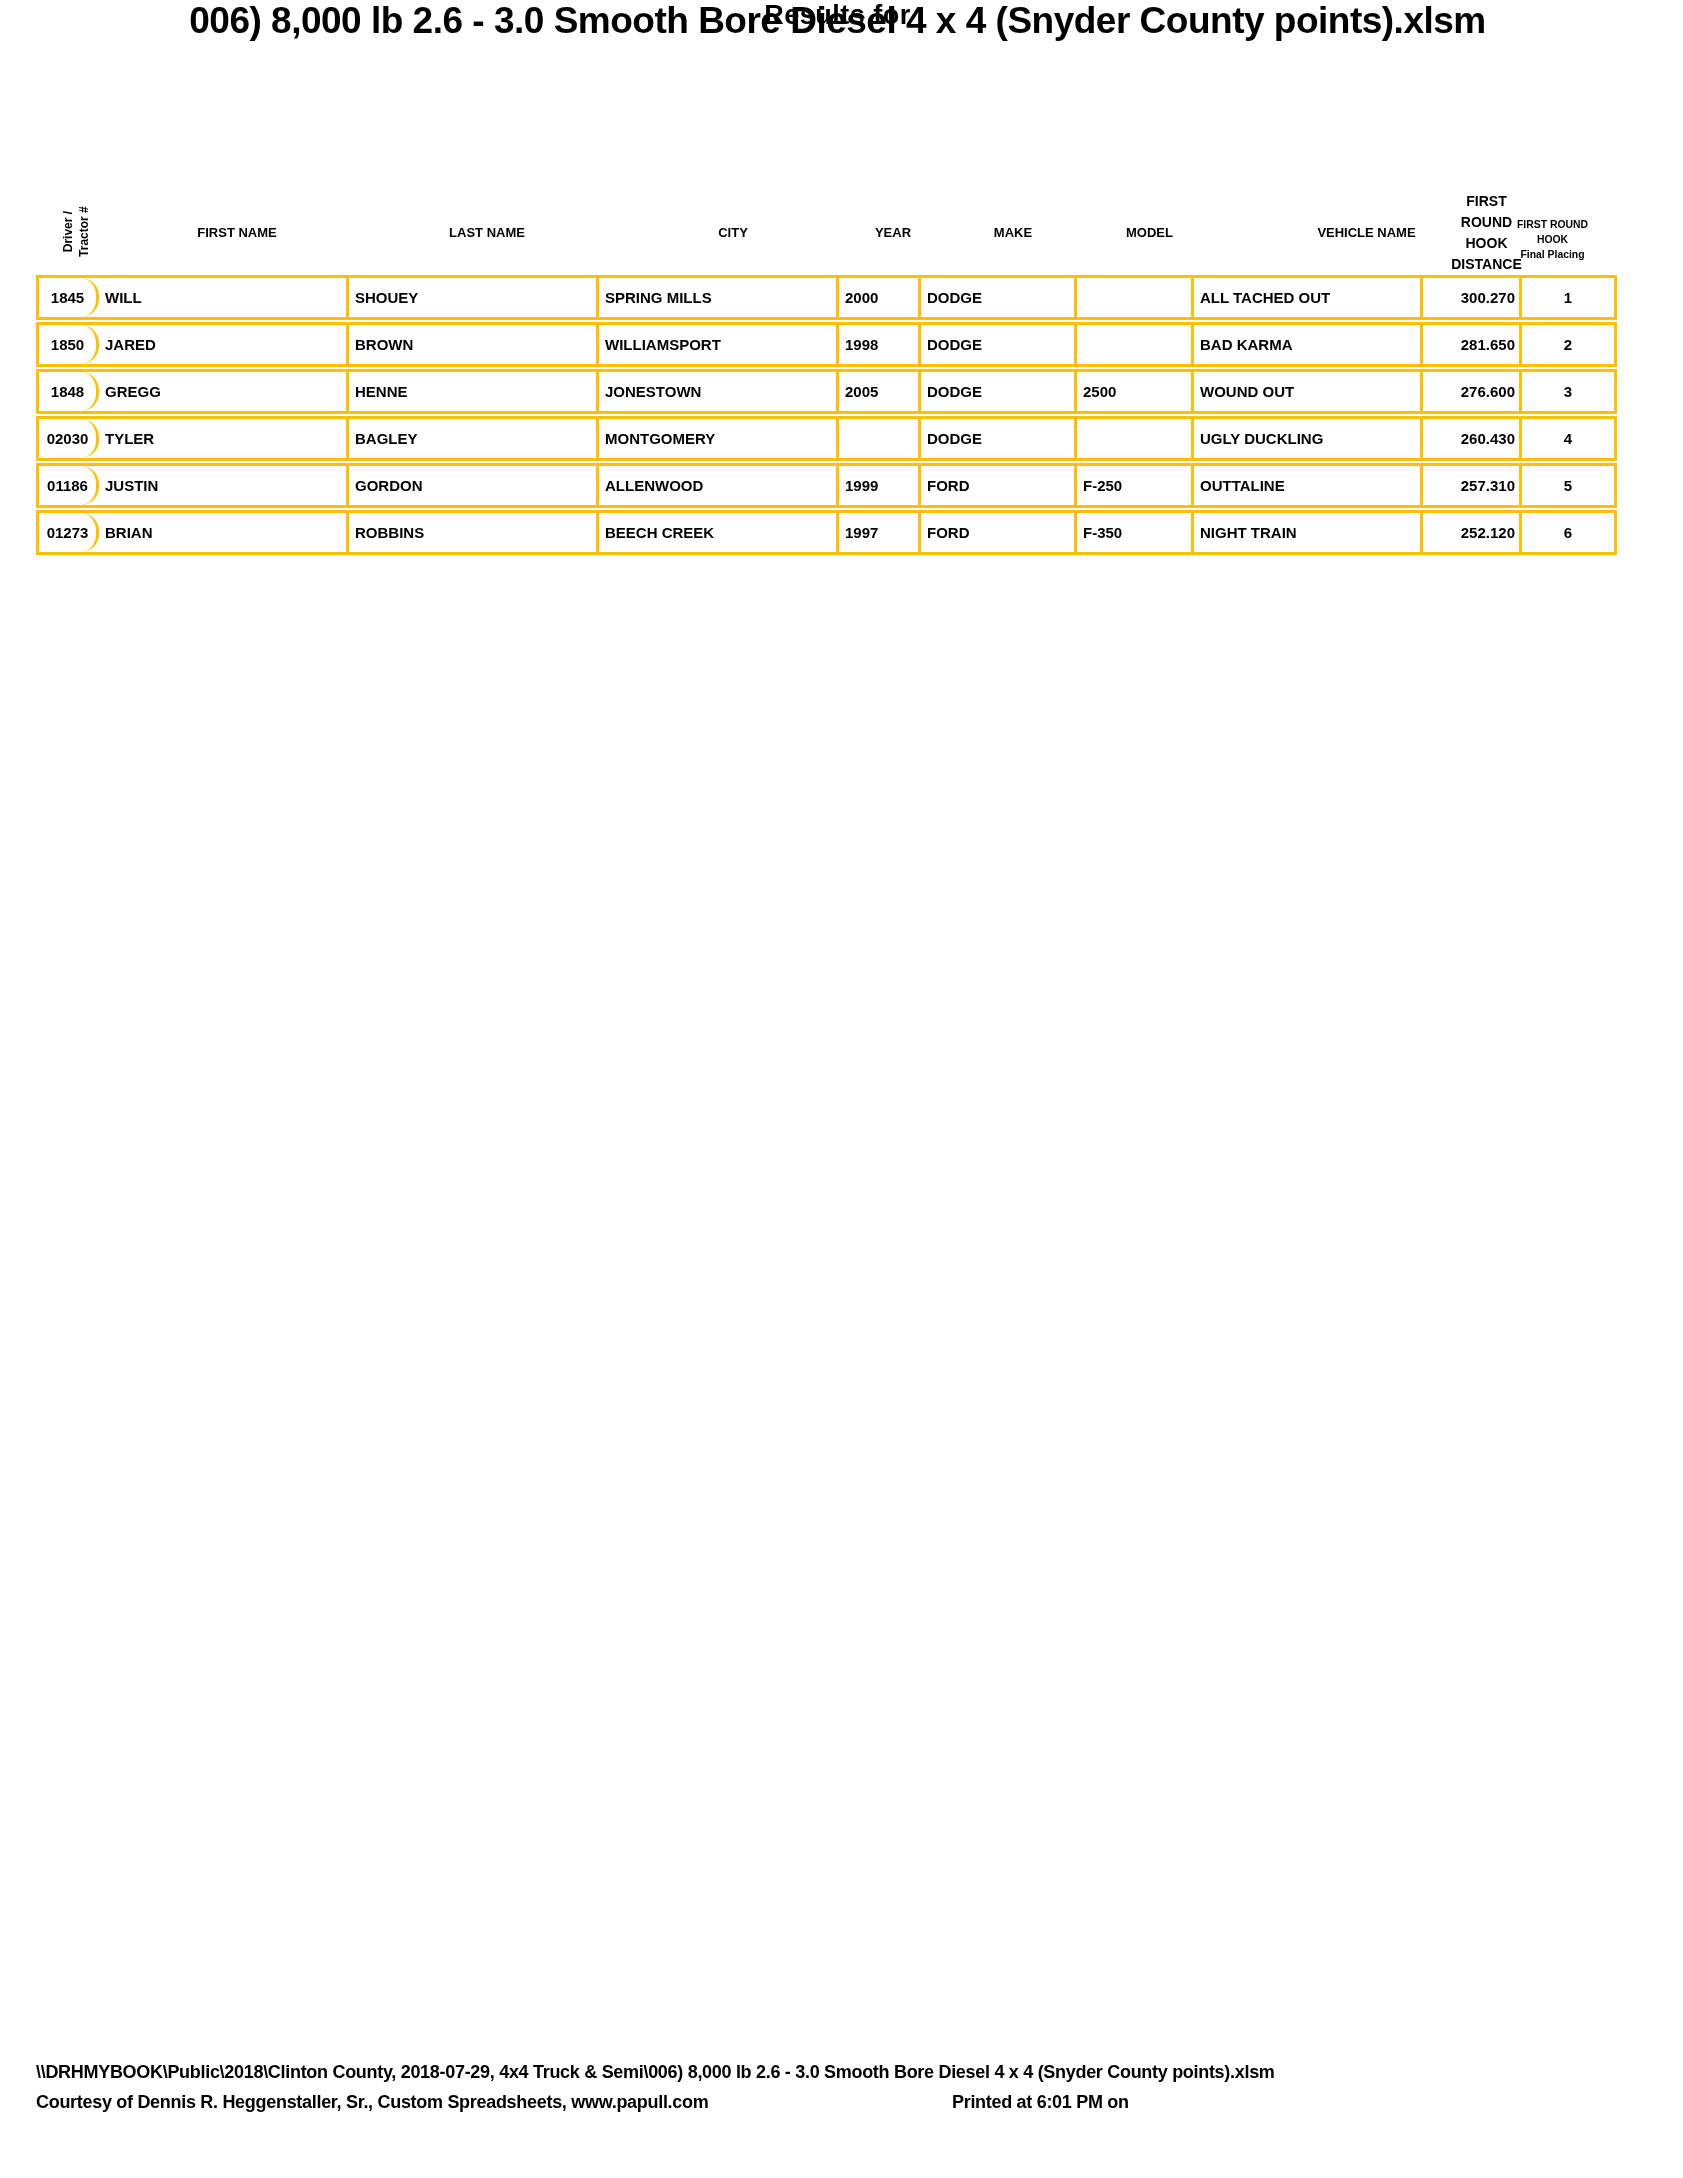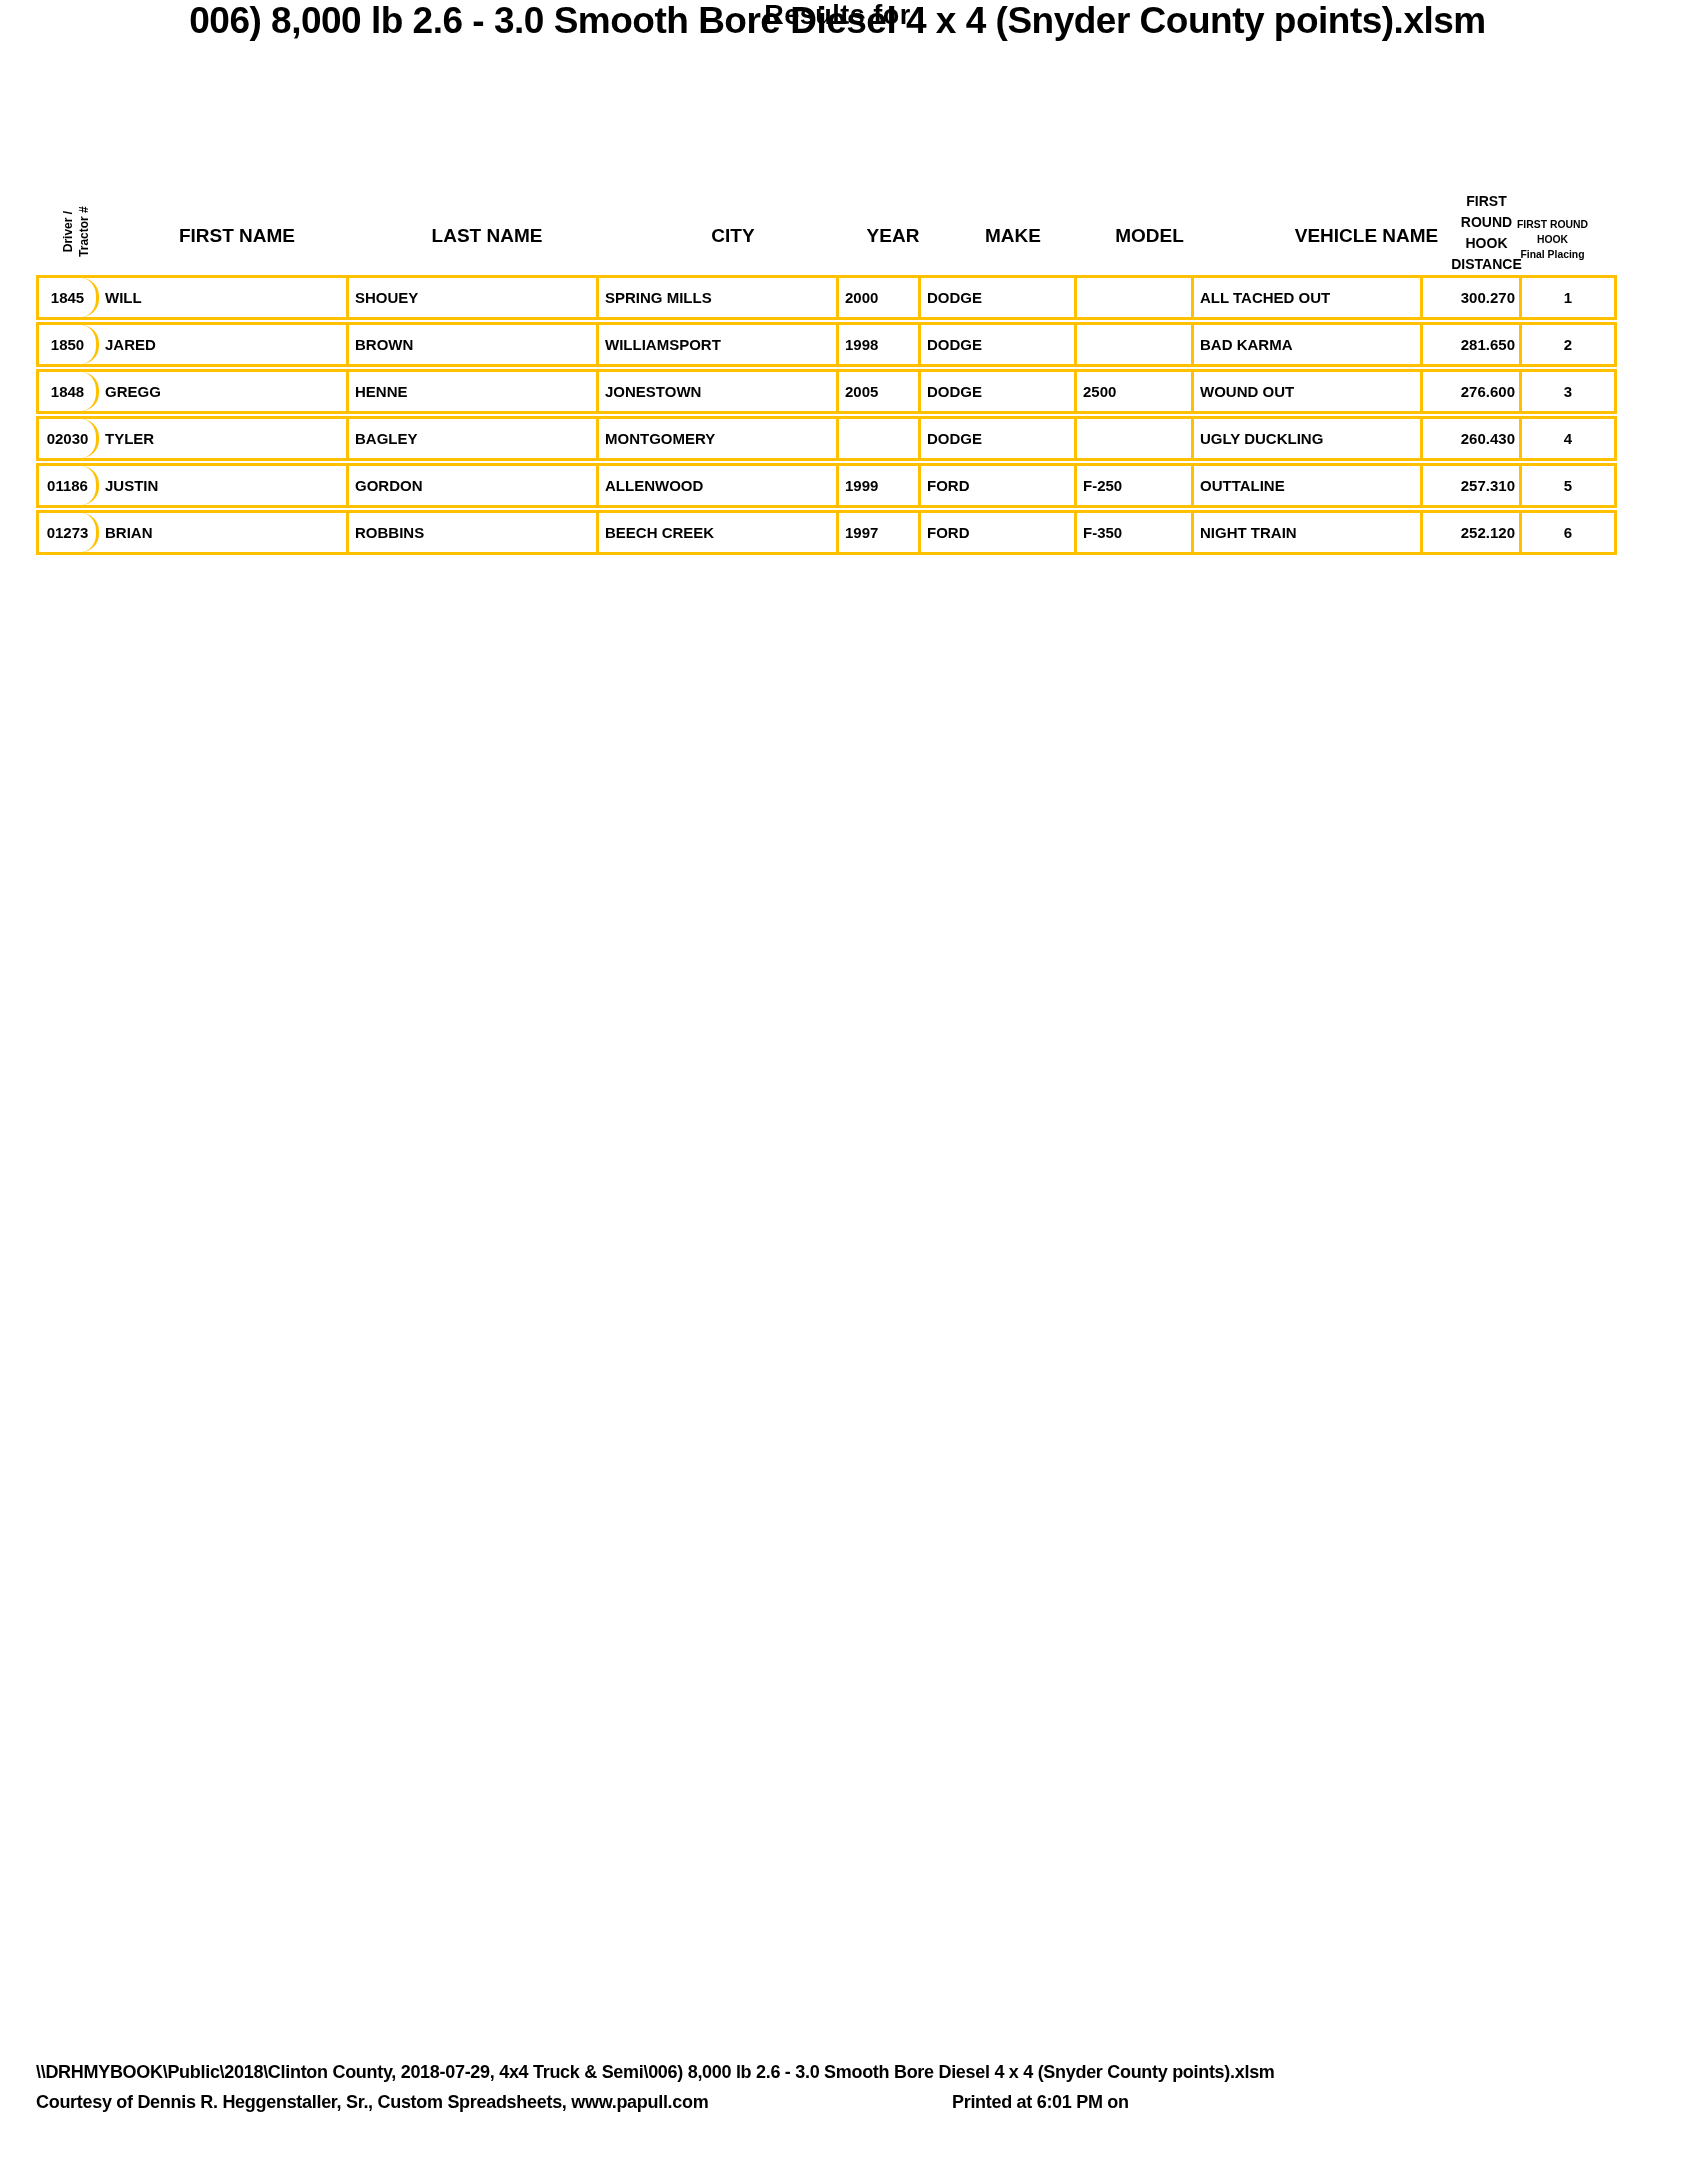--- a/index.html
+++ b/index.html
@@ -9,21 +9,21 @@
   .title1 {
     position:absolute; left:0; top:62; width:1675px;
     text-align:center; font-size:27px; letter-spacing:0.5px;
   }
   .title2 {
     position:absolute; left:0; top:114; width:1675px;
     text-align:center; font-size:37px; white-space:nowrap; letter-spacing:-0.5px;
   }
 
   
-  .hdr { position:absolute; text-align:center; font-size:19px; top:226px; line-height:1.1; }
+  .hdr { position:absolute; text-align:center; font-size:13px; top:226px; line-height:1.1; }
   .hdr-rot {
     position:absolute; left:36px; top:188px; width:81px; height:87px;
     display:flex; align-items:center; justify-content:center;
   }
   .hdr-rot .rotbox {
     transform:rotate(-90deg);
     font-size:12px; line-height:1.3; text-align:center; white-space:nowrap;
   }
   .hdr-first   { left:112px;  width:250px; }
   .hdr-last    { left:362px;  width:250px; }

